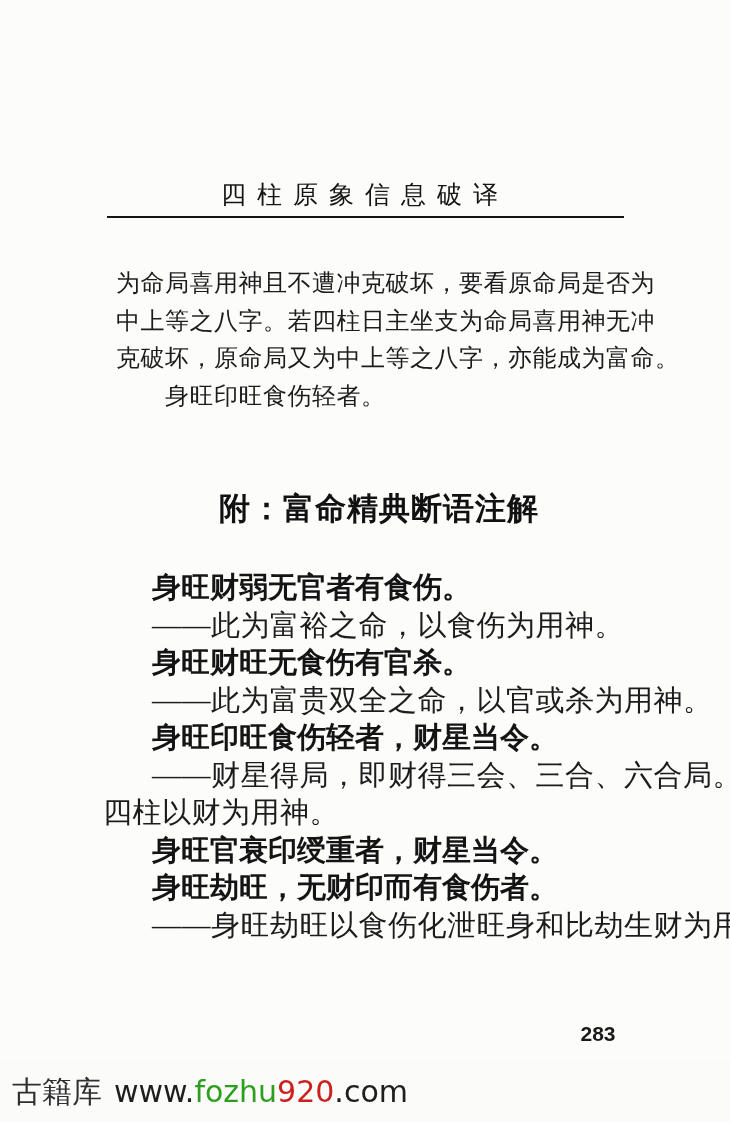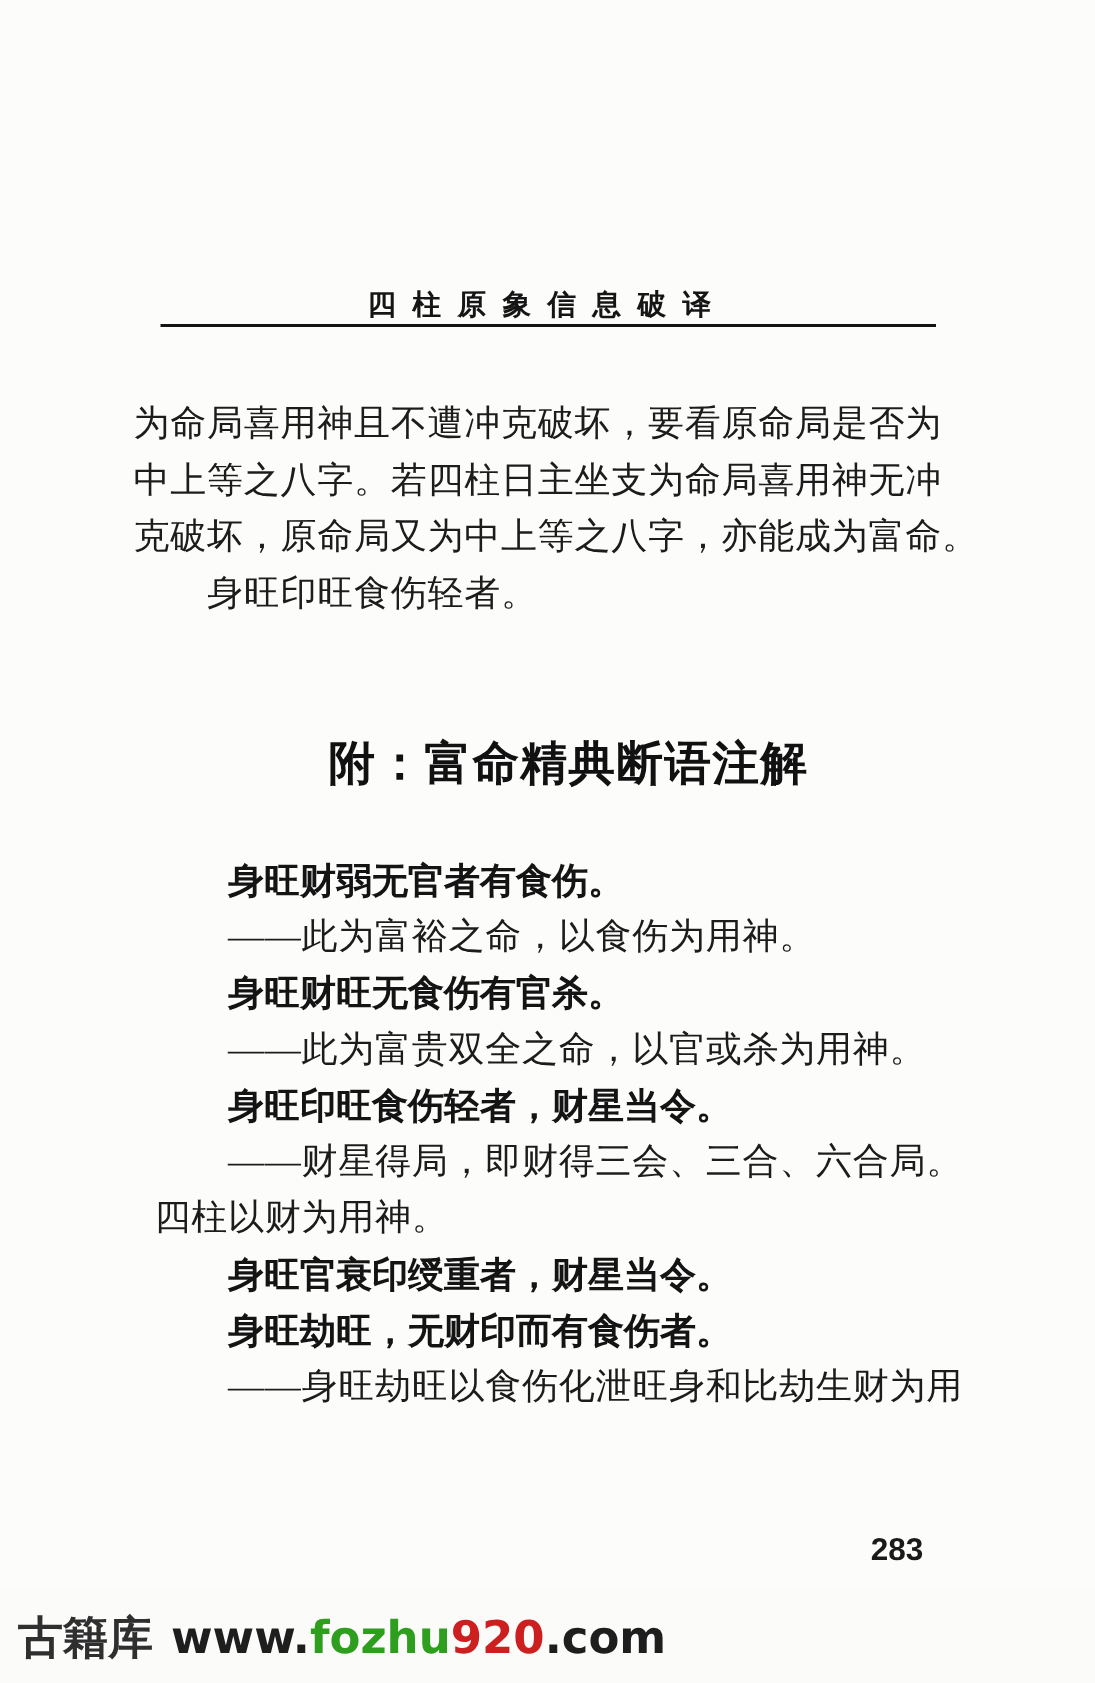--- a/index.html
+++ b/index.html
@@ -12,40 +12,40 @@
   }
   .page {
     position: relative;
     width: 730px; height: 1122px;
     background: #fcfcfb;
   }
 
   
   .running-header {
     position: absolute;
-    top: 190px; left: 0; right: 0;
+    top: 178px; left: 0; right: 0;
     text-align: center;
     font-family: "DejaVu Sans", "Liberation Sans", sans-serif;
-    font-weight: bold;
-    font-size: 19px;
+    font-weight: normal;
+    font-size: 25px;
     letter-spacing: 11px;
     color: #151515;
     white-space: nowrap;
   }
   .header-rule {
     position: absolute;
     top: 216px; left: 107px;
     width: 517px; height: 2px;
     background: #141414;
   }
 
   
   .para-block {
     position: absolute;
-    top: 265px; left: 89px;
+    top: 265px; left: 116px;
     width: 527px;
   }
   .para-line {
     height: 37.5px;
     line-height: 37.5px;
     font-size: 24px;
     white-space: nowrap;
     letter-spacing: 0.5px;
   }
   .indent2 { padding-left: 49px; }
@@ -66,21 +66,21 @@
 
   
   .aphorism-block {
     position: absolute;
     top: 569px; left: 103px;
     width: 527px;
   }
   .aphorism-line {
     height: 37.5px;
     line-height: 37.5px;
-    font-size: 24px;
+    font-size: 29px;
     white-space: nowrap;
     letter-spacing: 0.5px;
   }
   .aphorism-line.bold {
     font-family: "DejaVu Sans", "Liberation Sans", sans-serif;
     font-weight: bold;
     letter-spacing: 0;
     color: #141414;
   }
 
@@ -100,21 +100,21 @@
   .watermark-bar {
     position: absolute;
     left: 0; right: 0; bottom: 0;
     height: 62px;
     background: #fbfbfa;
   }
   .watermark {
     position: absolute;
     left: 12px; top: 12px;
     font-family: "DejaVu Sans", "Liberation Sans", sans-serif;
-    font-weight: bold;
+    font-weight: normal;
     font-size: 30px;
     white-space: nowrap;
     letter-spacing: 0px;
   }
   .wm-site   { color: #2f2f2f; margin-right: 12px; }
   .wm-www    { color: #1e1e1e; }
   .wm-fozhu  { color: #2e9e1f; }
   .wm-num    { color: #cc2020; }
   .wm-com    { color: #1e1e1e; }
 </style>

